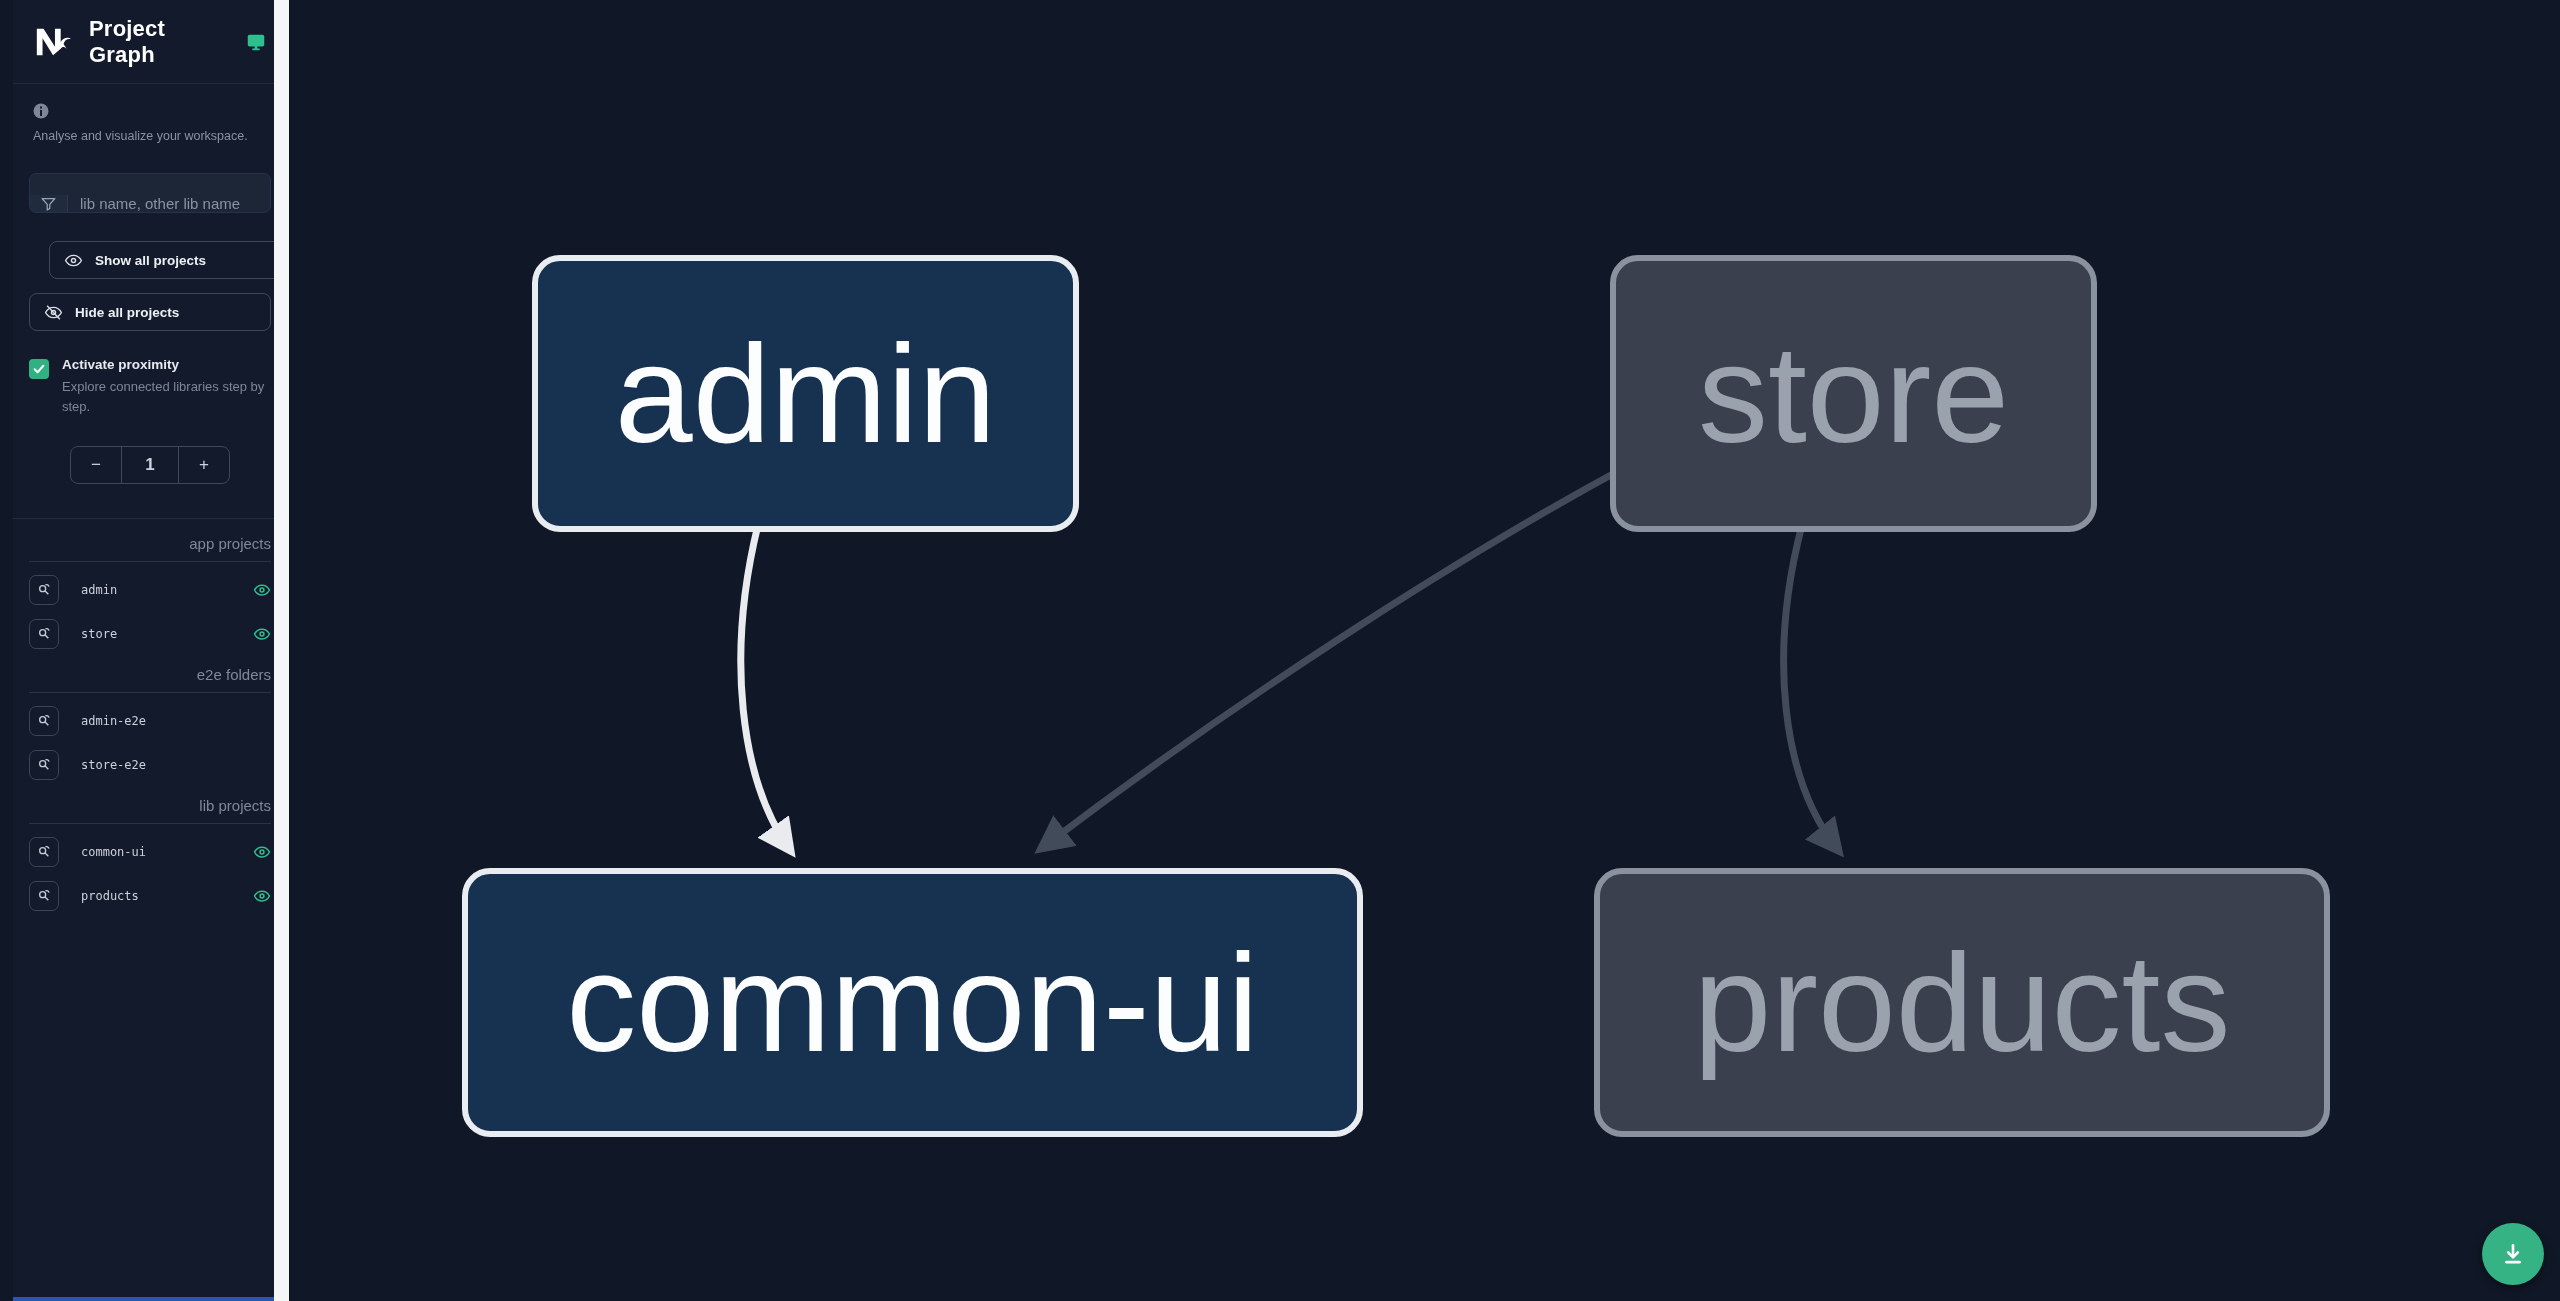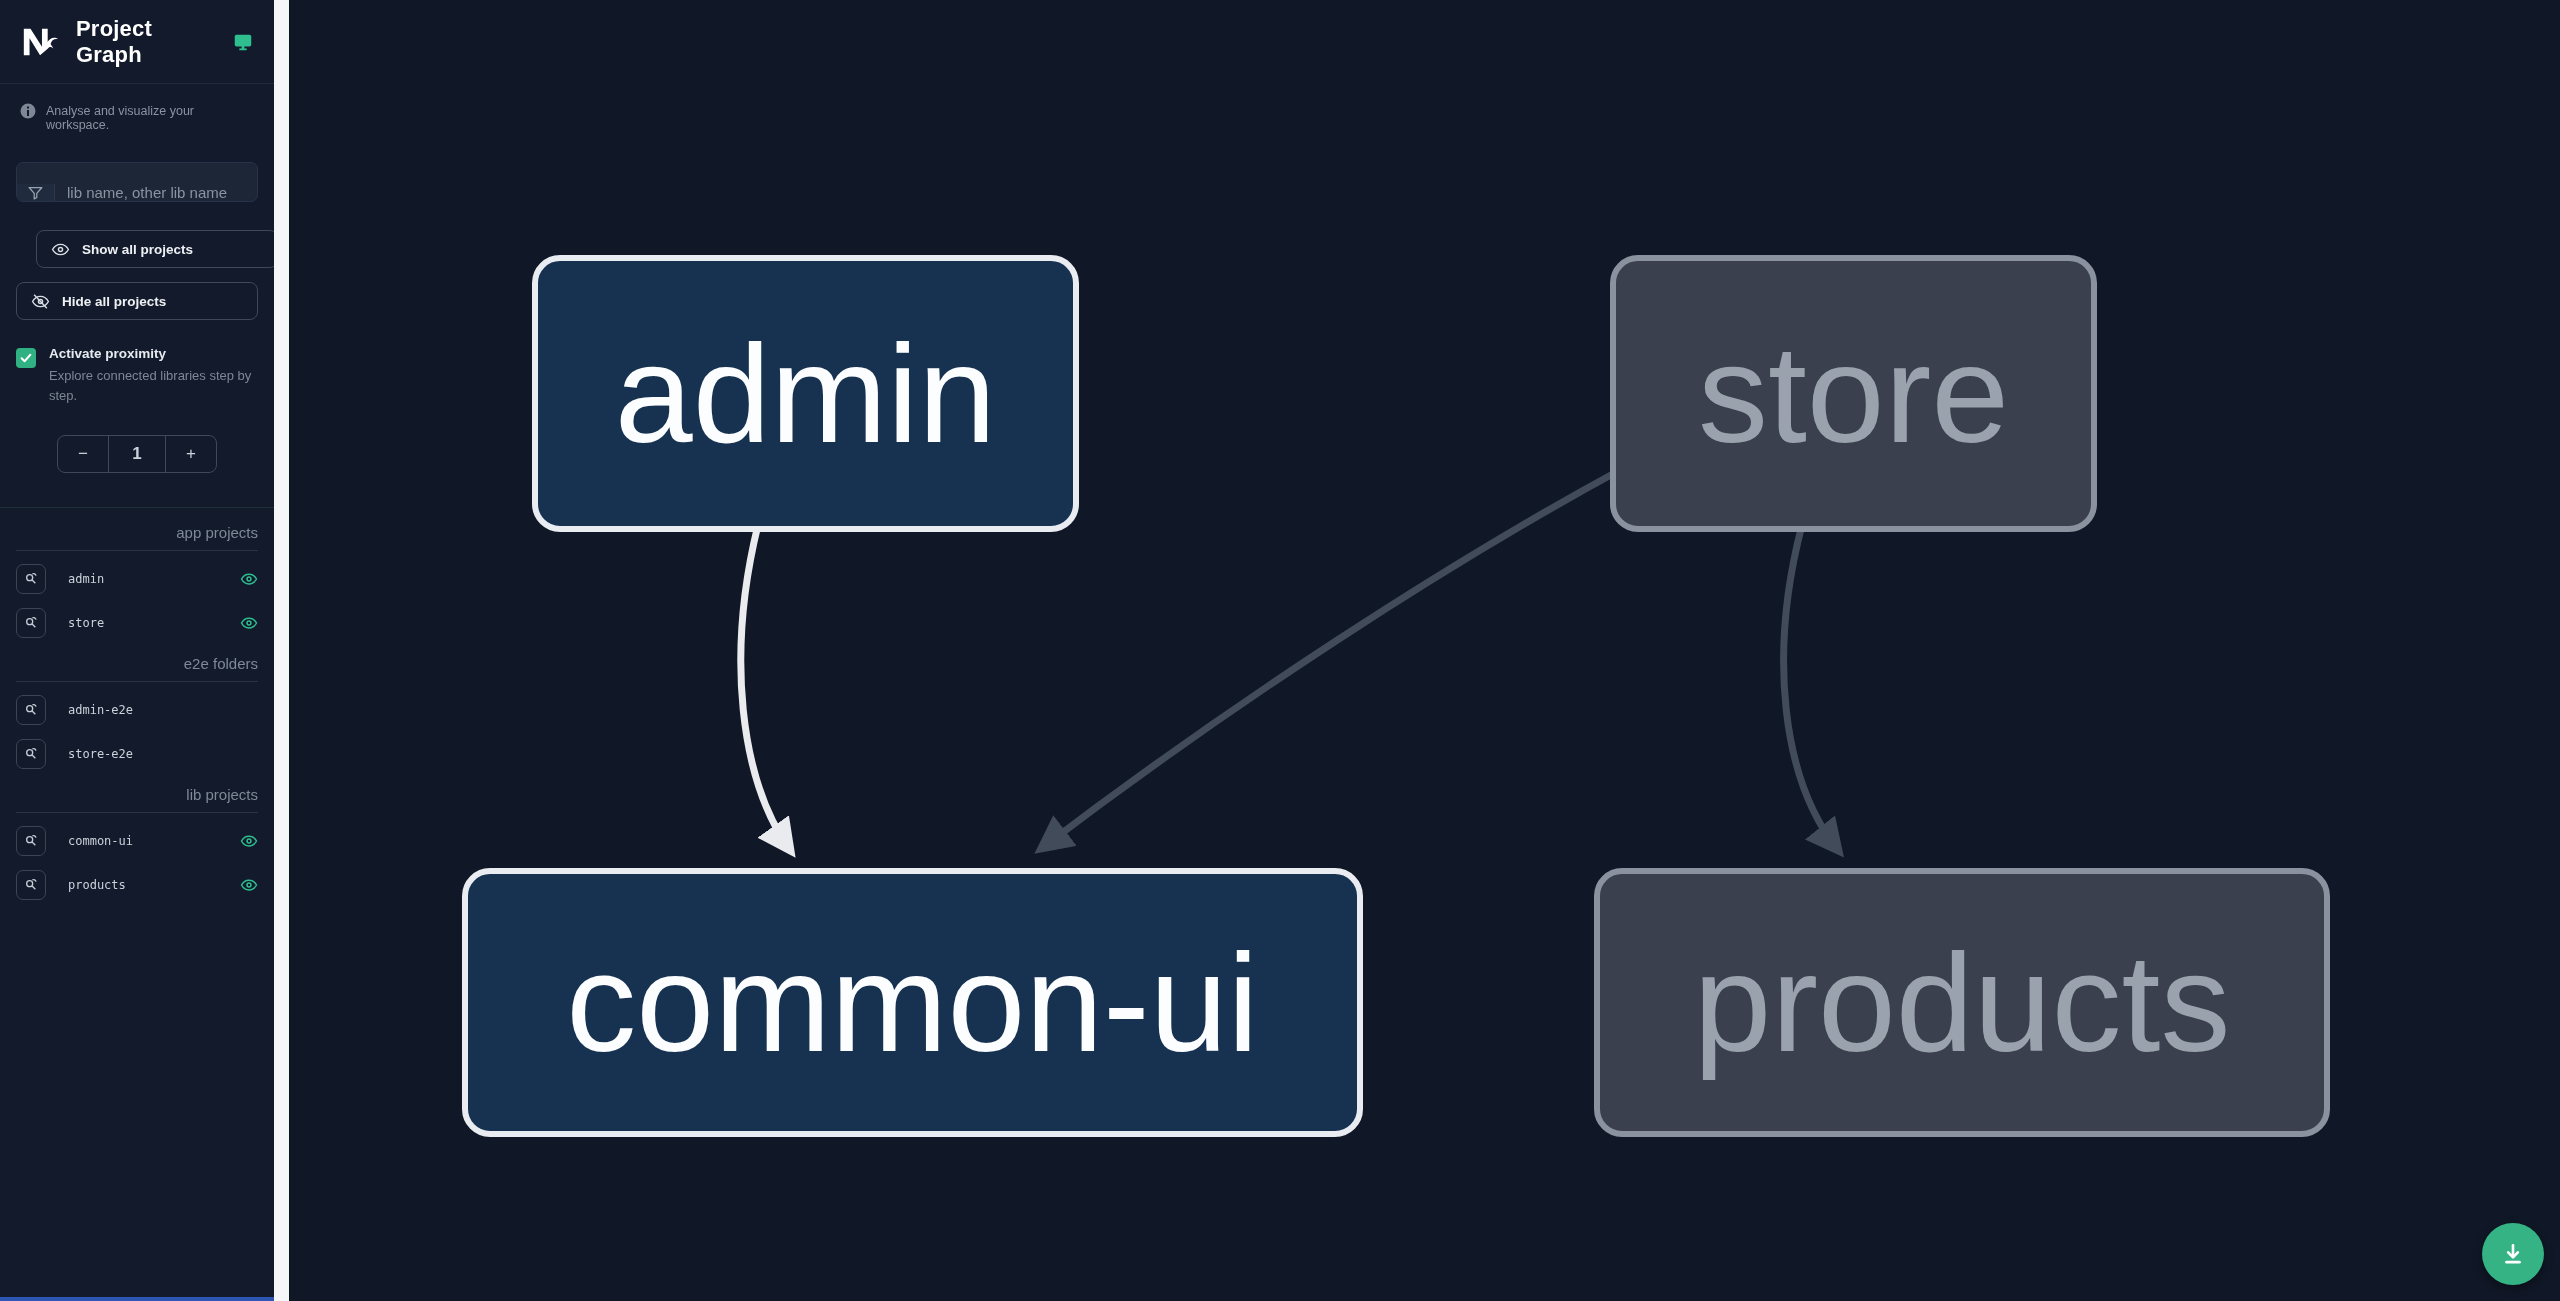--- a/index.html
+++ b/index.html
@@ -6,36 +6,36 @@
   html, body { width: 2560px; height: 1301px; }
   body {
     position: relative;
     background: #101726;
     font-family: "Liberation Sans", sans-serif;
     overflow: hidden;
   }
 
   
   .sidebar {
-    position: absolute; left: 0; top: 0; bottom: 0; width: 274px;
+    position: absolute; left: 13px; top: 0; bottom: 0; width: 274px;
     background: #121a2b;
   }
   .sb-header {
     height: 84px; display: flex; align-items: center;
     padding: 0 20px; gap: 14px;
     border-bottom: 1px solid rgba(255,255,255,0.07);
   }
   .logo { width: 42px; height: 42px; flex: none; }
   .sb-title { font-size: 22px; font-weight: 700; color: #ffffff; letter-spacing: .2px; }
   .monitor-btn { margin-left: auto; background: none; border: none; cursor: pointer; color: #2fbf8f; display: flex; }
 
   .info-row {
     display: flex; align-items: flex-start; gap: 10px;
     padding: 20px 16px 0 20px;
-    color: #8a93a2; font-size: 12.5px;
+    color: #8a93a2; font-size: 12.5px; flex-direction: column;
   }
   .info-row svg { flex: none; margin-top: -1px; }
 
   .search {
     margin: 30px 16px 0; height: 40px;
     background: #1c2636; border: 1px solid #27334a; border-radius: 7px;
     display: flex; align-items: flex-end; overflow: hidden;
   }
   .search-icon-cell {
     width: 38px; flex: none; display: flex; align-items: center; justify-content: center;

